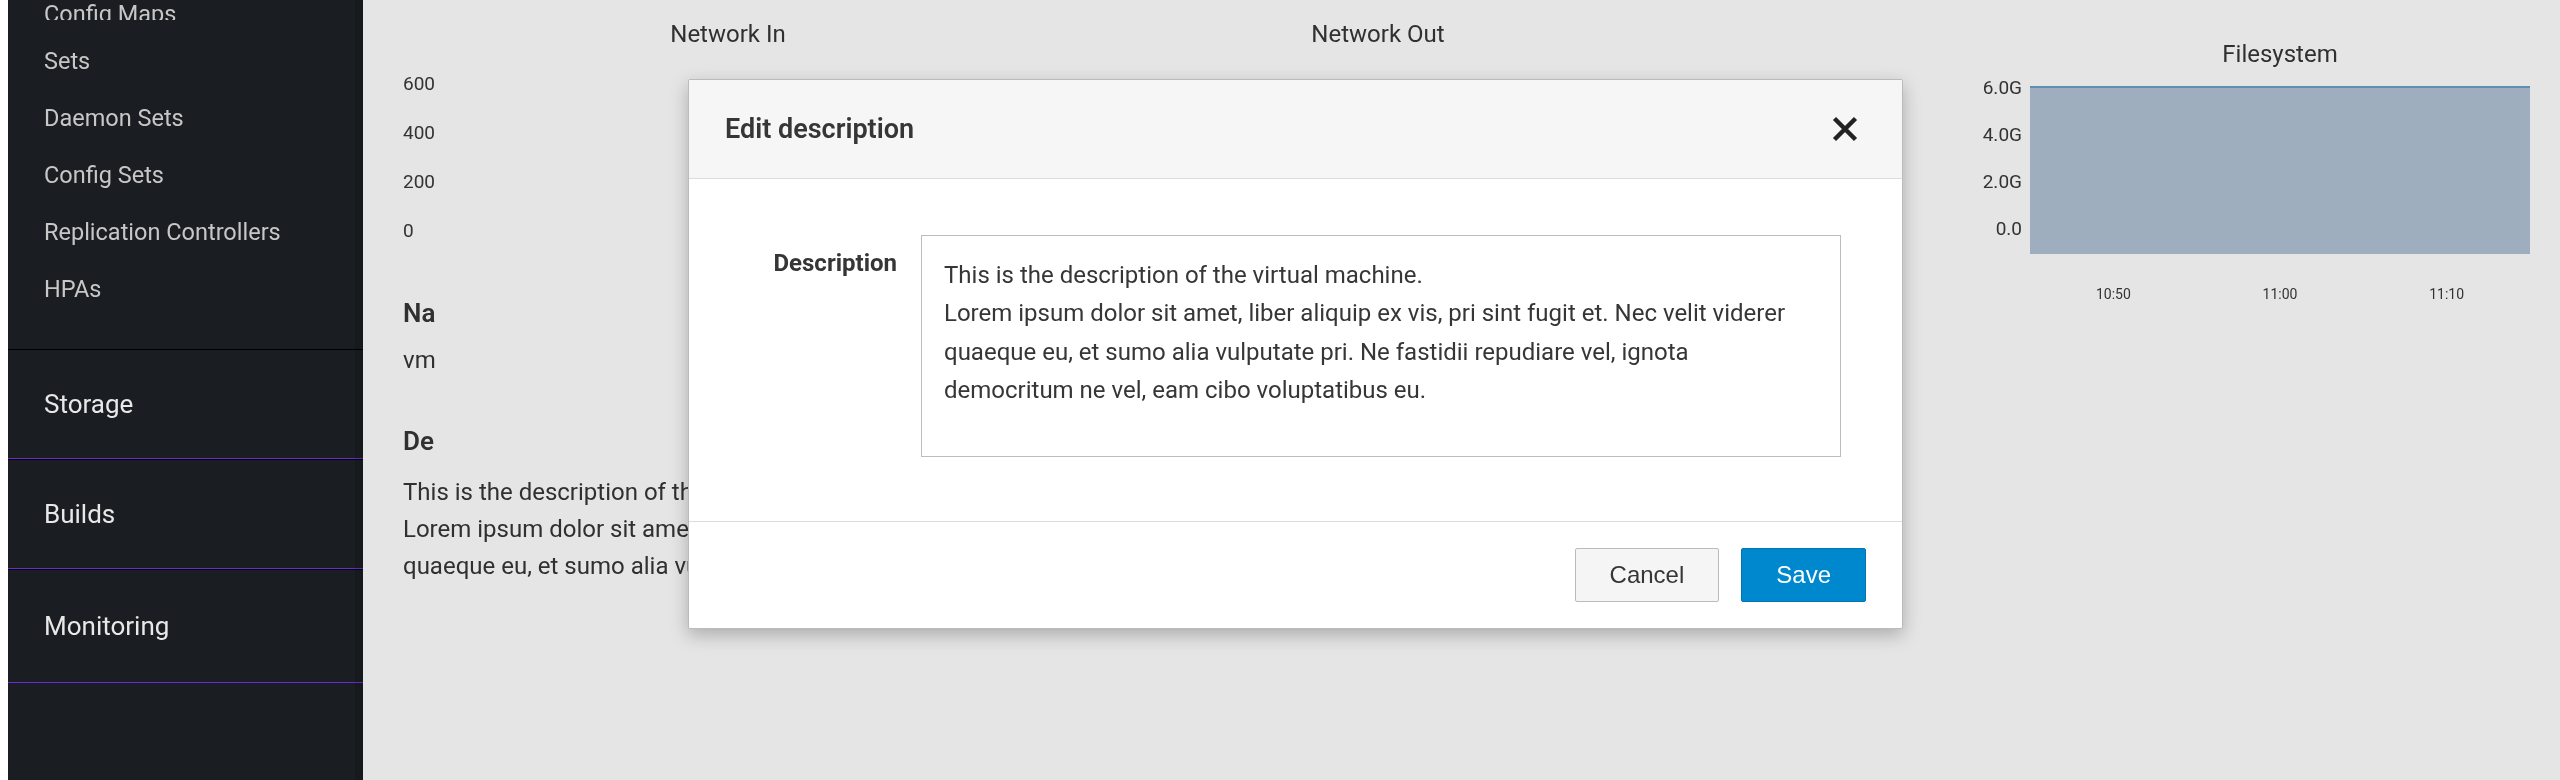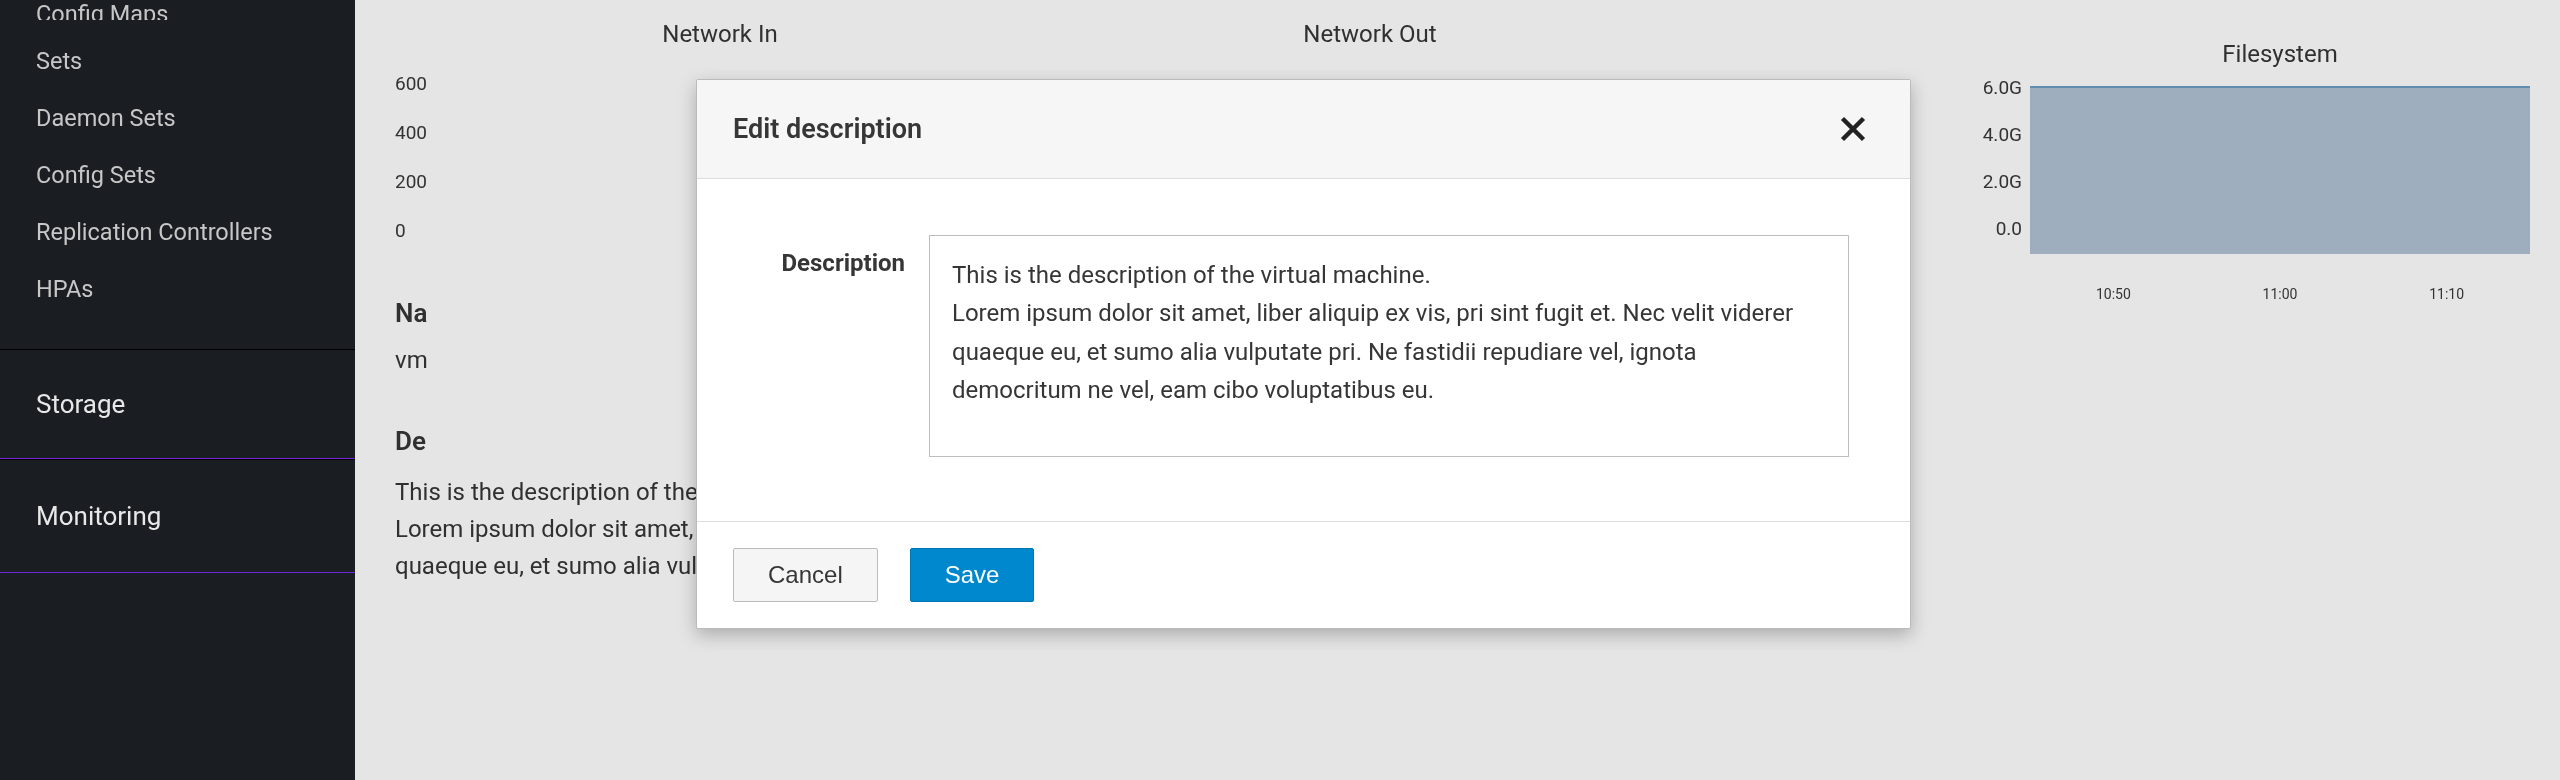--- a/index.html
+++ b/index.html
@@ -1,17 +1,17 @@
 <!DOCTYPE html>
 <html><head>
   <meta charset="utf-8">
   <style>
     * { margin:0; padding:0; box-sizing:border-box; }
     html,body { width:2560px; height:780px; font-family:-apple-system,BlinkMacSystemFont,"Segoe UI",Roboto,"Helvetica Neue",Arial,sans-serif; overflow:hidden; background:#fff; }
-    .root { display:flex; width:2560px; height:780px; position:relative; }
+    .root { display:flex; width:2560px; height:780px; position:relative;padding-left:8px; }
     
     .sidebar { width:355px; background:#1a1d21; color:#d1d1d1; height:780px; flex-shrink:0; padding-top:0; }
     .sidebar .sub-item { padding:0 36px; font-size:23.5px; font-weight:400; color:#c7c7c7; height:57px; display:flex; align-items:center; cursor:pointer; }
     .sidebar .sub-item.first { height:20px; align-items:flex-start; overflow:hidden; margin-bottom:12px; }
     .sidebar .section { border-top:1px solid #000; border-bottom:1px solid #6d28d9; }
     .sidebar .section-header { padding:0 36px; font-size:26px; font-weight:400; color:#e8e8e8; height:108px; line-height:108px; cursor:pointer; }
     .sidebar .section.monitoring .section-header { height:112px; line-height:112px; }
     .sidebar .sub-list { padding-bottom:32px; }
     
     .main { flex:1; position:relative; background:#fff; padding:0 40px; overflow:hidden; }
@@ -34,49 +34,52 @@
     .value-text { font-size:24px; color:#363636; }
     .desc-block { margin-top:52px; }
     .desc-text { font-size:24px; color:#363636; line-height:1.55; max-width:900px; }
     .right-col { position:absolute; left:976px; top:426px; }
     .status-link { color:#0088ce; text-decoration:underline; font-size:24px; margin-left:14px; }
     .refresh-ico { width:28px; height:28px; display:inline-block; vertical-align:middle; }
     .pod-h { margin-top:40px; }
     
     .overlay { position:absolute; inset:0; background:rgba(0,0,0,0.10); }
     
-    .modal { position:absolute; left:688px; top:79px; width:1215px; background:#fff; border:1px solid #bbb; box-shadow:0 6px 18px rgba(0,0,0,0.25); border-radius:2px;margin-left:8px; }
+    .modal { position:absolute; left:688px; top:79px; width:1215px; background:#fff; border:1px solid #bbb; box-shadow:0 6px 18px rgba(0,0,0,0.25); border-radius:2px; }
     .modal-header { background:#f6f6f6; border-bottom:1px solid #dcdcdc; padding:28px 36px; display:flex; align-items:center; justify-content:space-between; }
     .modal-title { font-size:27px; font-weight:600; color:#363636; }
     .modal-close { width:42px; height:42px; cursor:pointer; display:flex; align-items:center; justify-content:center; }
     .modal-body { padding:56px 36px 60px 52px; display:flex; gap:24px; align-items:flex-start; }
     .field-label { font-size:24px; font-weight:700; color:#363636; width:156px; text-align:right; padding-top:14px; }
     .field-input { flex:1; }
     .field-input textarea { width:920px; height:222px; border:1px solid #bdbdbd; padding:20px 22px; font-size:24px; font-family:inherit; color:#363636; line-height:1.6; resize:none; outline:none; }
-    .modal-footer { border-top:1px solid #dcdcdc; padding:26px 36px; display:flex; gap:32px; }
+    .modal-footer { border-top:1px solid #dcdcdc; padding:26px 36px; display:flex; justify-content:flex-end; gap:22px; }
     .btn { font-size:24px; padding:12px 34px; border-radius:2px; cursor:pointer; border:1px solid transparent; font-weight:400; }
     .btn-cancel { background:#f5f5f5; border:1px solid #bbb; color:#363636; }
     .btn-save { background:#0088ce; border:1px solid #0077b3; color:#fff; font-weight:500; }
   </style>
 </head>
 <body>
 
 <div class="root">
 
   <aside class="sidebar">
     <div class="sub-list">
       <div class="sub-item first">Config Maps</div>
       <div class="sub-item">Sets</div>
       <div class="sub-item">Daemon Sets</div>
       <div class="sub-item">Config Sets</div>
       <div class="sub-item">Replication Controllers</div>
       <div class="sub-item">HPAs</div>
     </div>
     <div class="section">
       <div class="section-header">Storage</div>
+    </div>
+    <div class="section">
+      <div class="section-header">Builds</div>
     </div>
     <div class="section monitoring">
       <div class="section-header">Monitoring</div>
     </div>
   </aside>
 
   <main class="main">
     <div class="charts-row">
       <div class="chart">
         <div class="chart-title">Network In</div>

